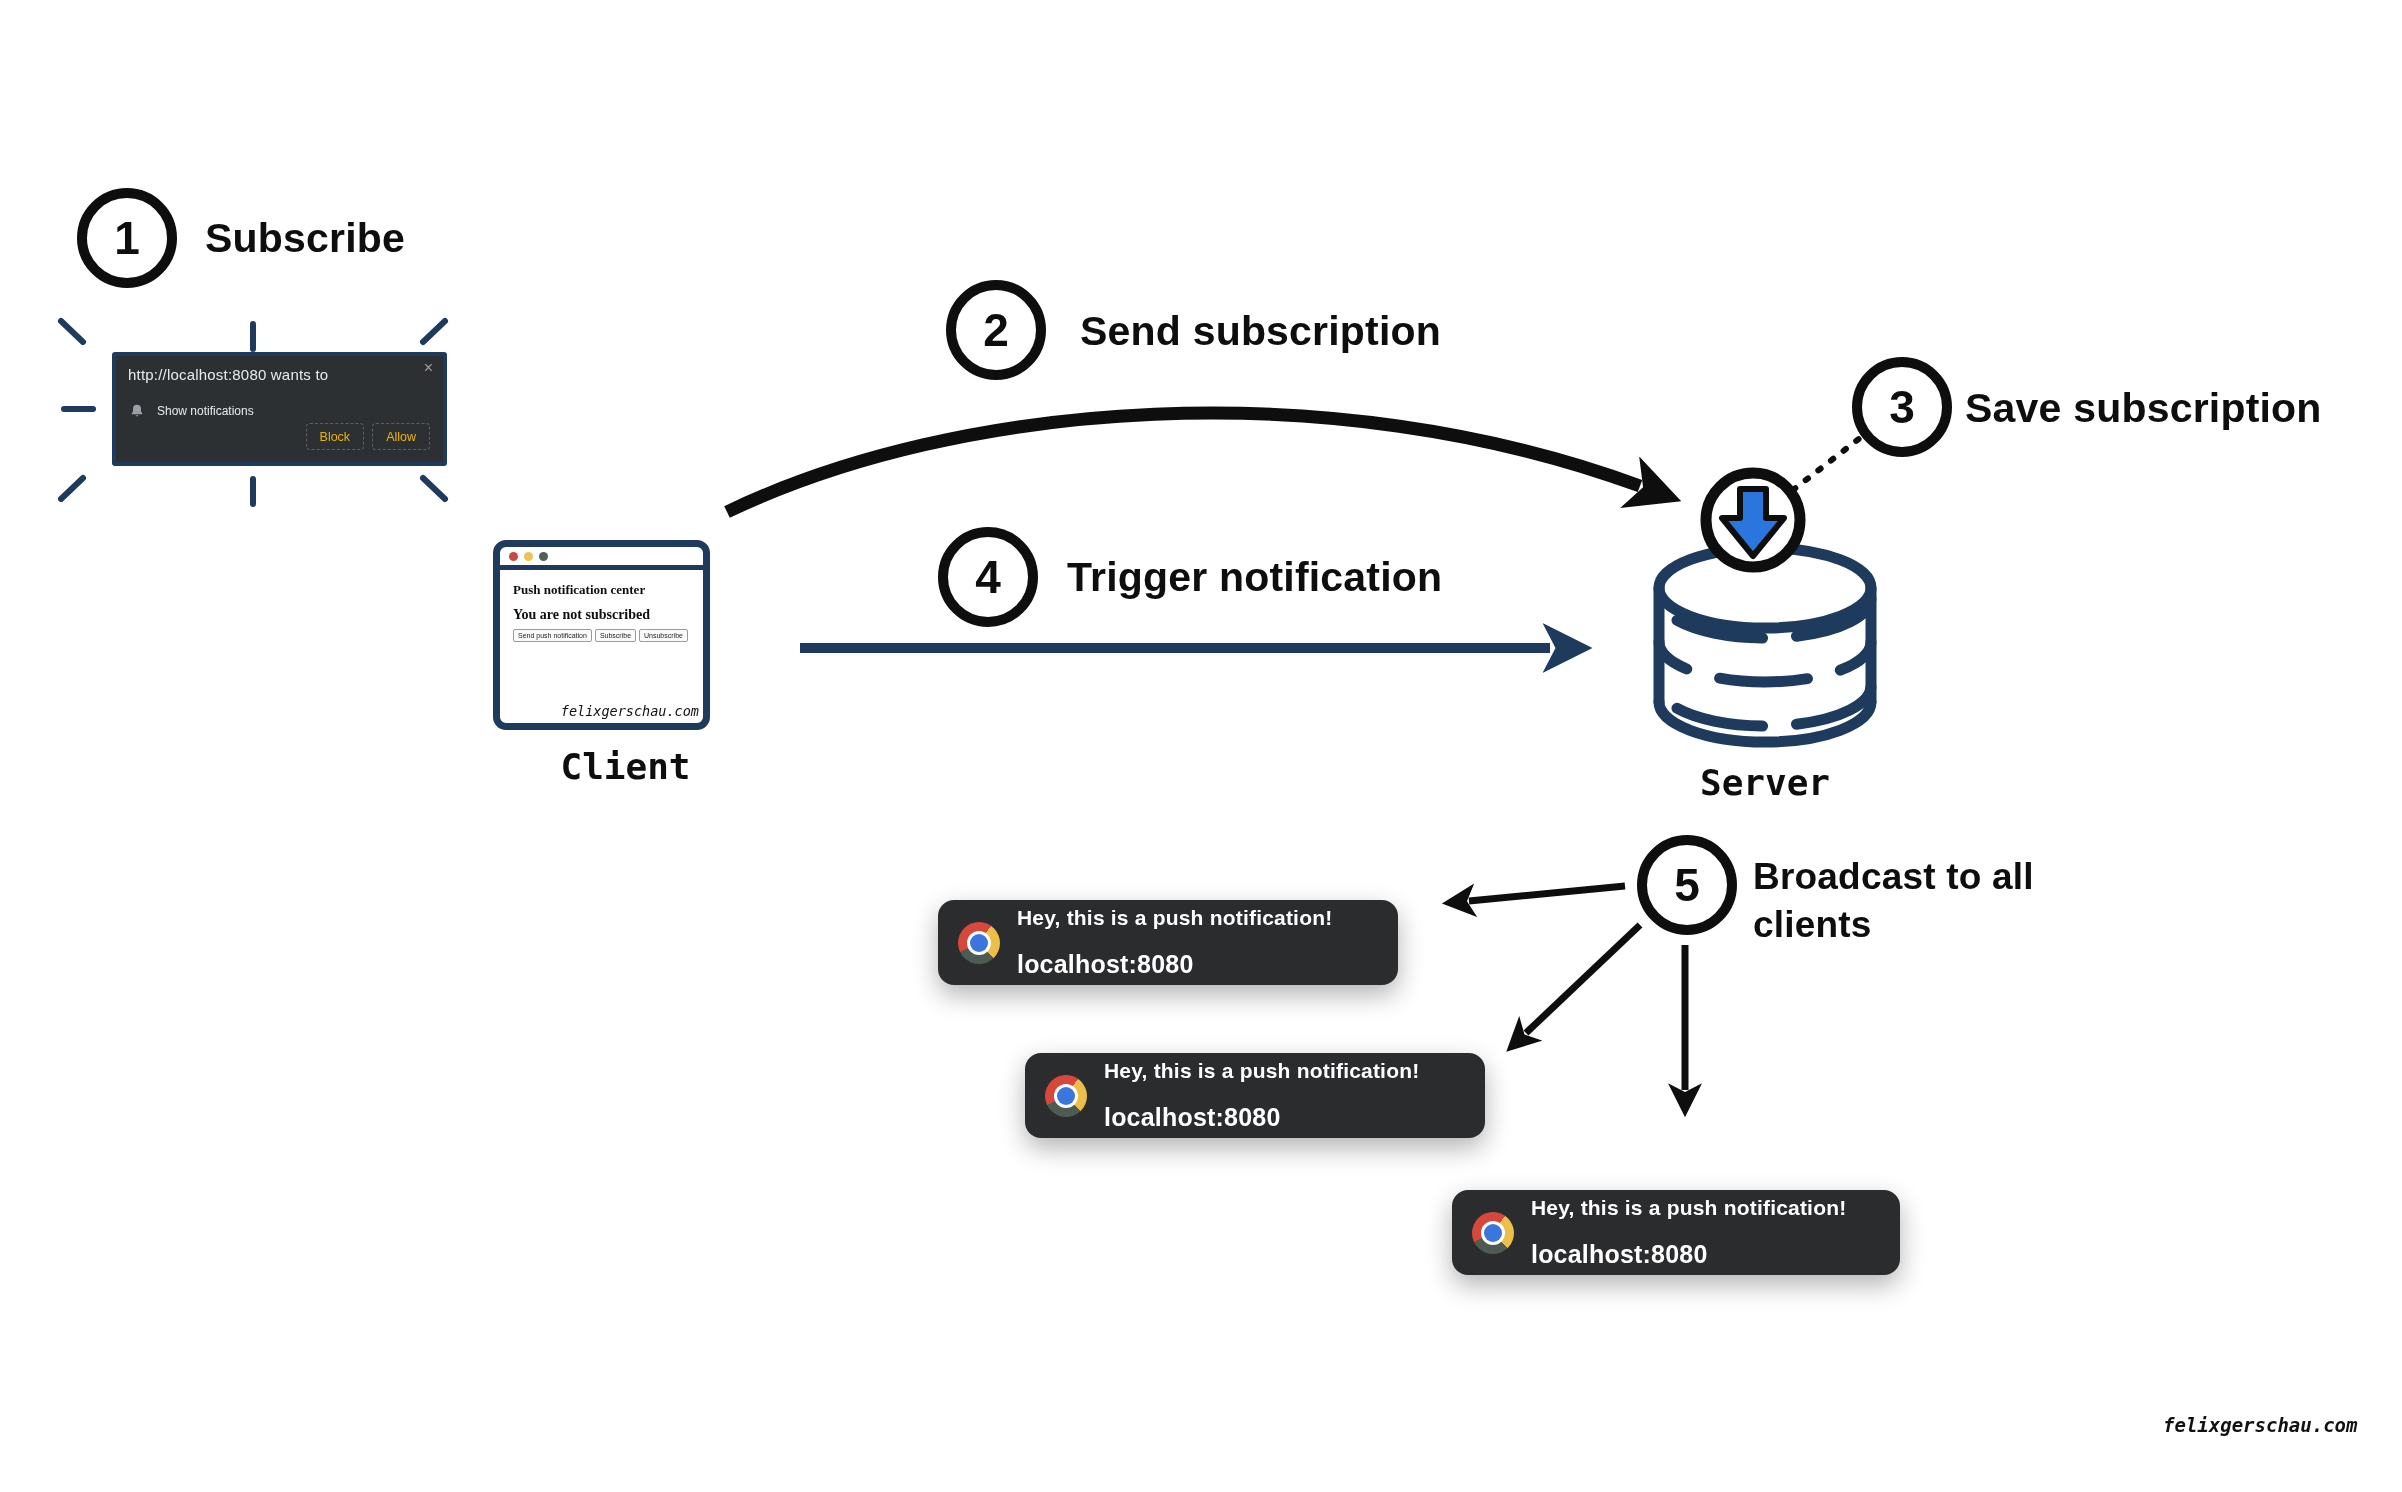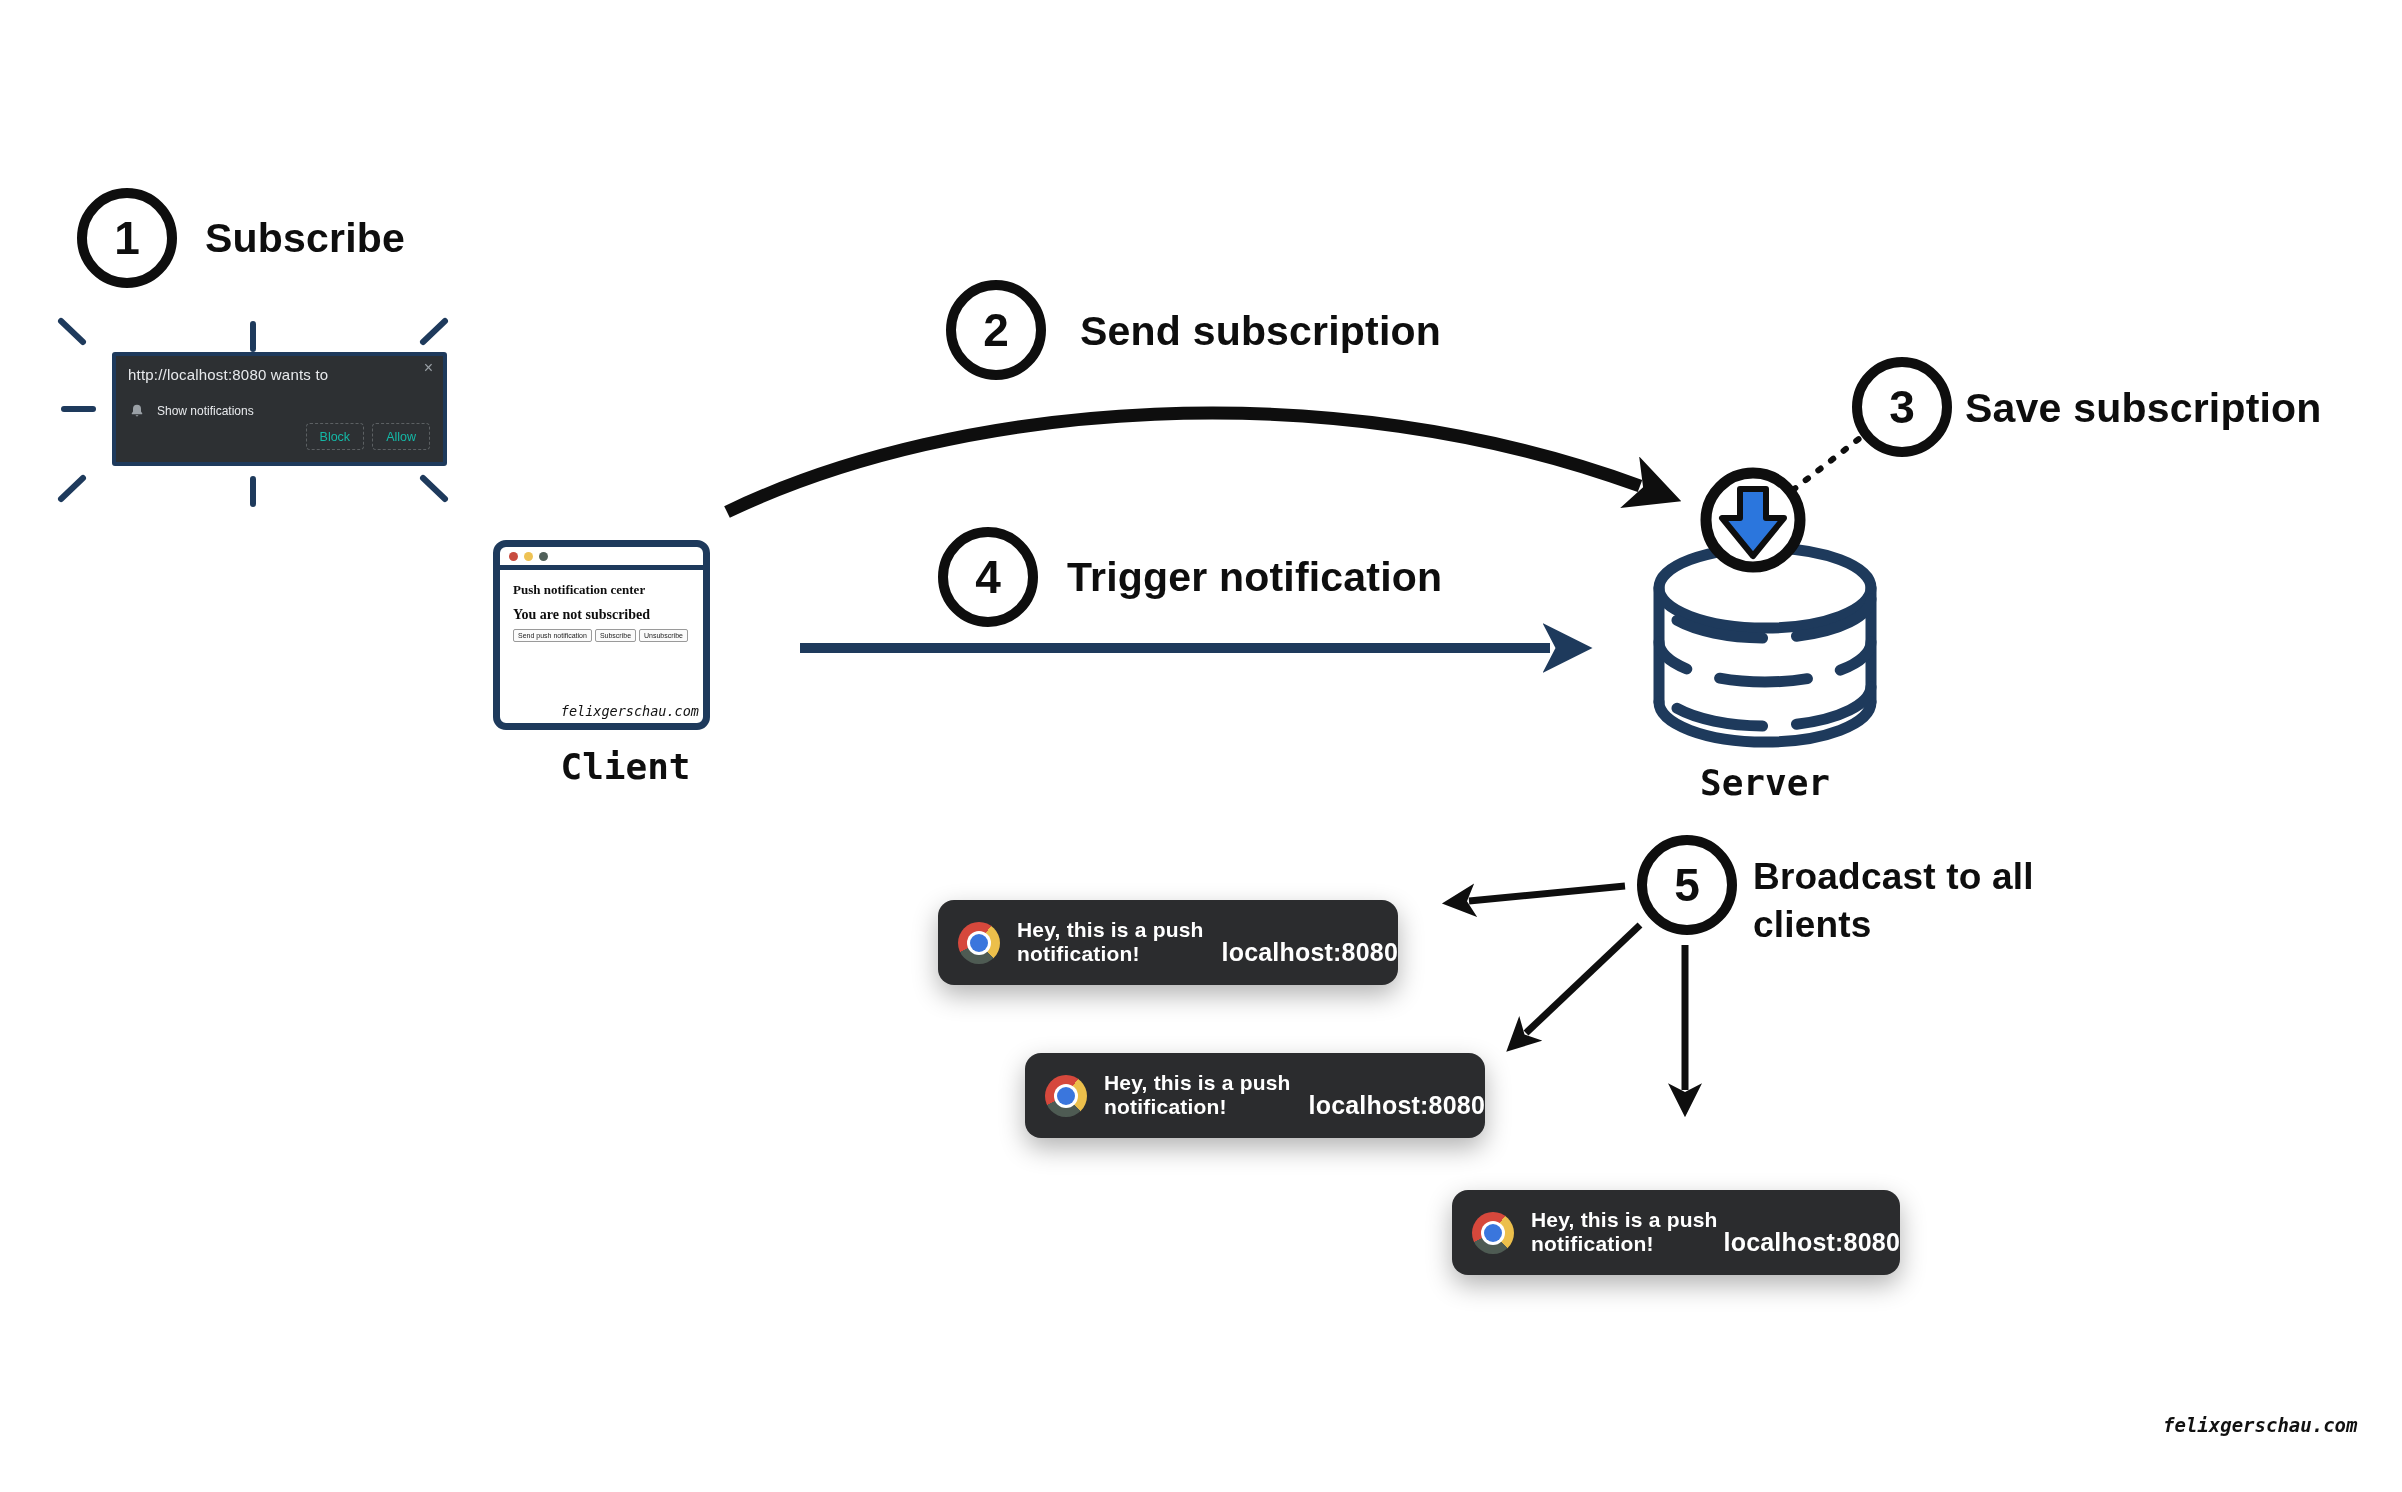--- a/index.html
+++ b/index.html
@@ -71,21 +71,21 @@
   .perm-buttons {
     position: absolute; right: 13px; bottom: 12px;
     display: flex; gap: 8px;
   }
   .perm-btn {
     box-sizing: border-box;
     min-width: 56px; height: 27px;
     border: 1px dashed #5c6063;
     border-radius: 4px;
     background: transparent;
-    color: #14b8a6;
+    color: #eab308;
     font-size: 12.5px;
     display: flex; align-items: center; justify-content: center;
     padding: 0 13px;
     cursor: pointer;
   }
 
   
   .browser {
     position: absolute;
     left: 493px; top: 540px;
@@ -173,21 +173,21 @@
       #4e5b53 252deg 360deg);
   }
   .chrome-logo::before {
     content: ""; position: absolute; inset: 9px;
     background: #ffffff; border-radius: 50%;
   }
   .chrome-logo::after {
     content: ""; position: absolute; inset: 12px;
     background: #3a76dd; border-radius: 50%;
   }
-  .toast-text { display: flex; }
+  .toast-text { display: flex; flex-direction: column; }
   .toast-title {
     font-size: 21px; font-weight: 700; color: #ffffff;
     letter-spacing: 0.2px;
   }
   .toast-source {
     font-size: 25px; font-weight: 700; color: #ffffff;
     margin-top: 20px; letter-spacing: 0.2px;
   }
 
   

